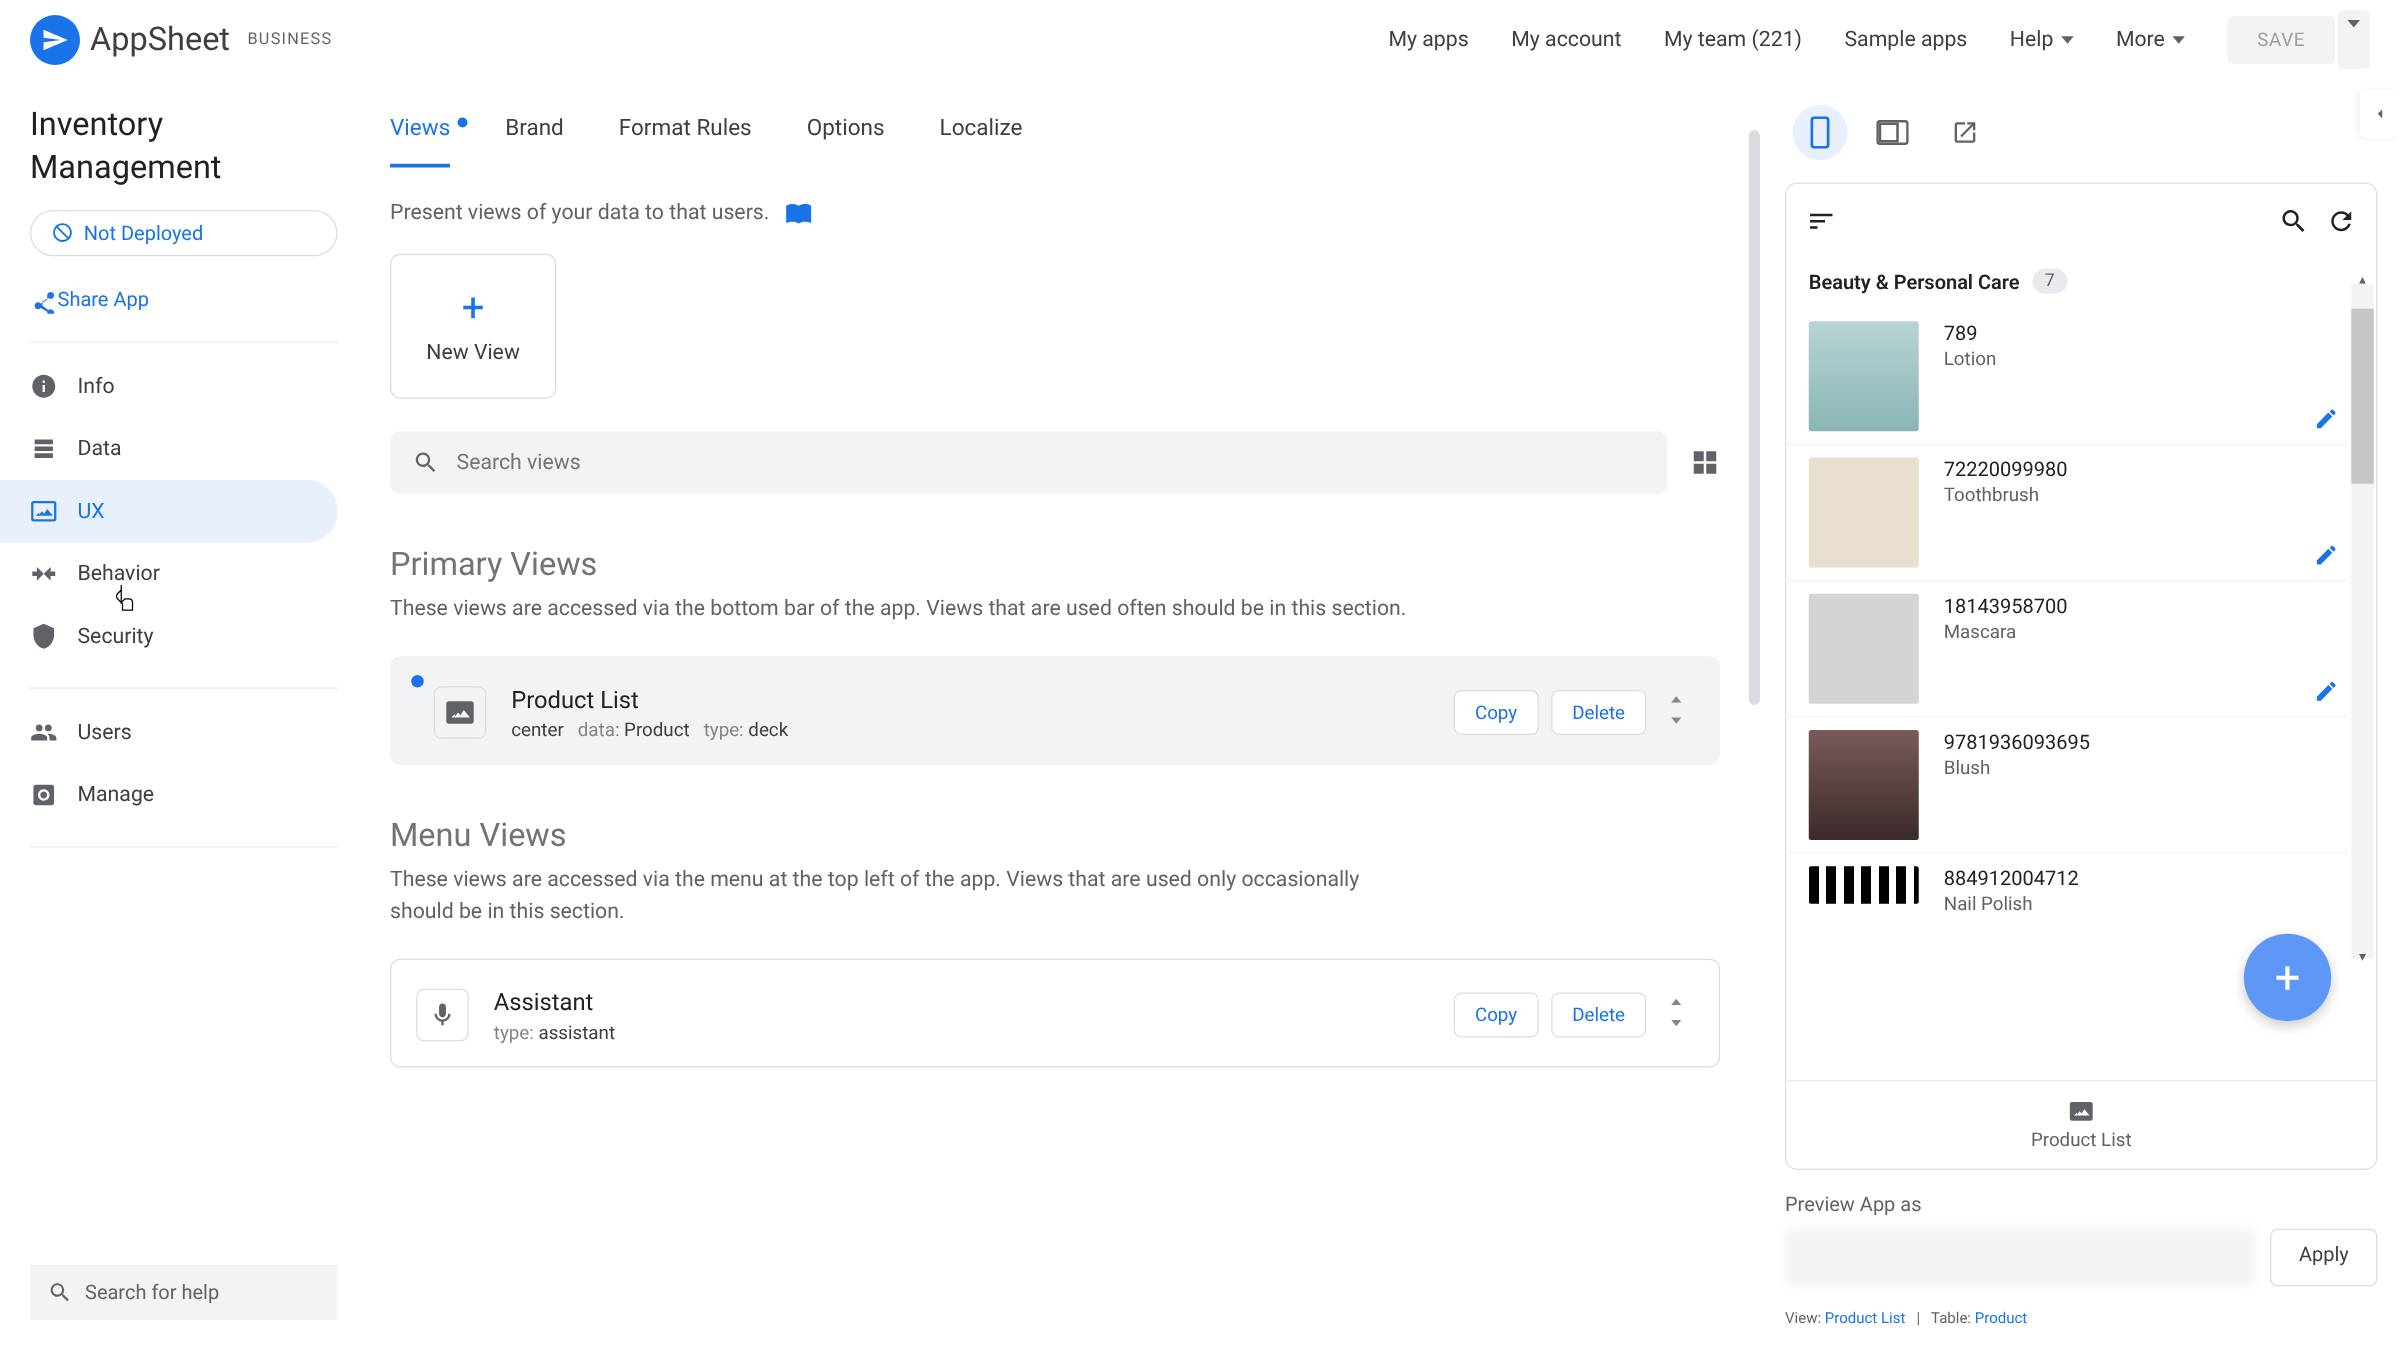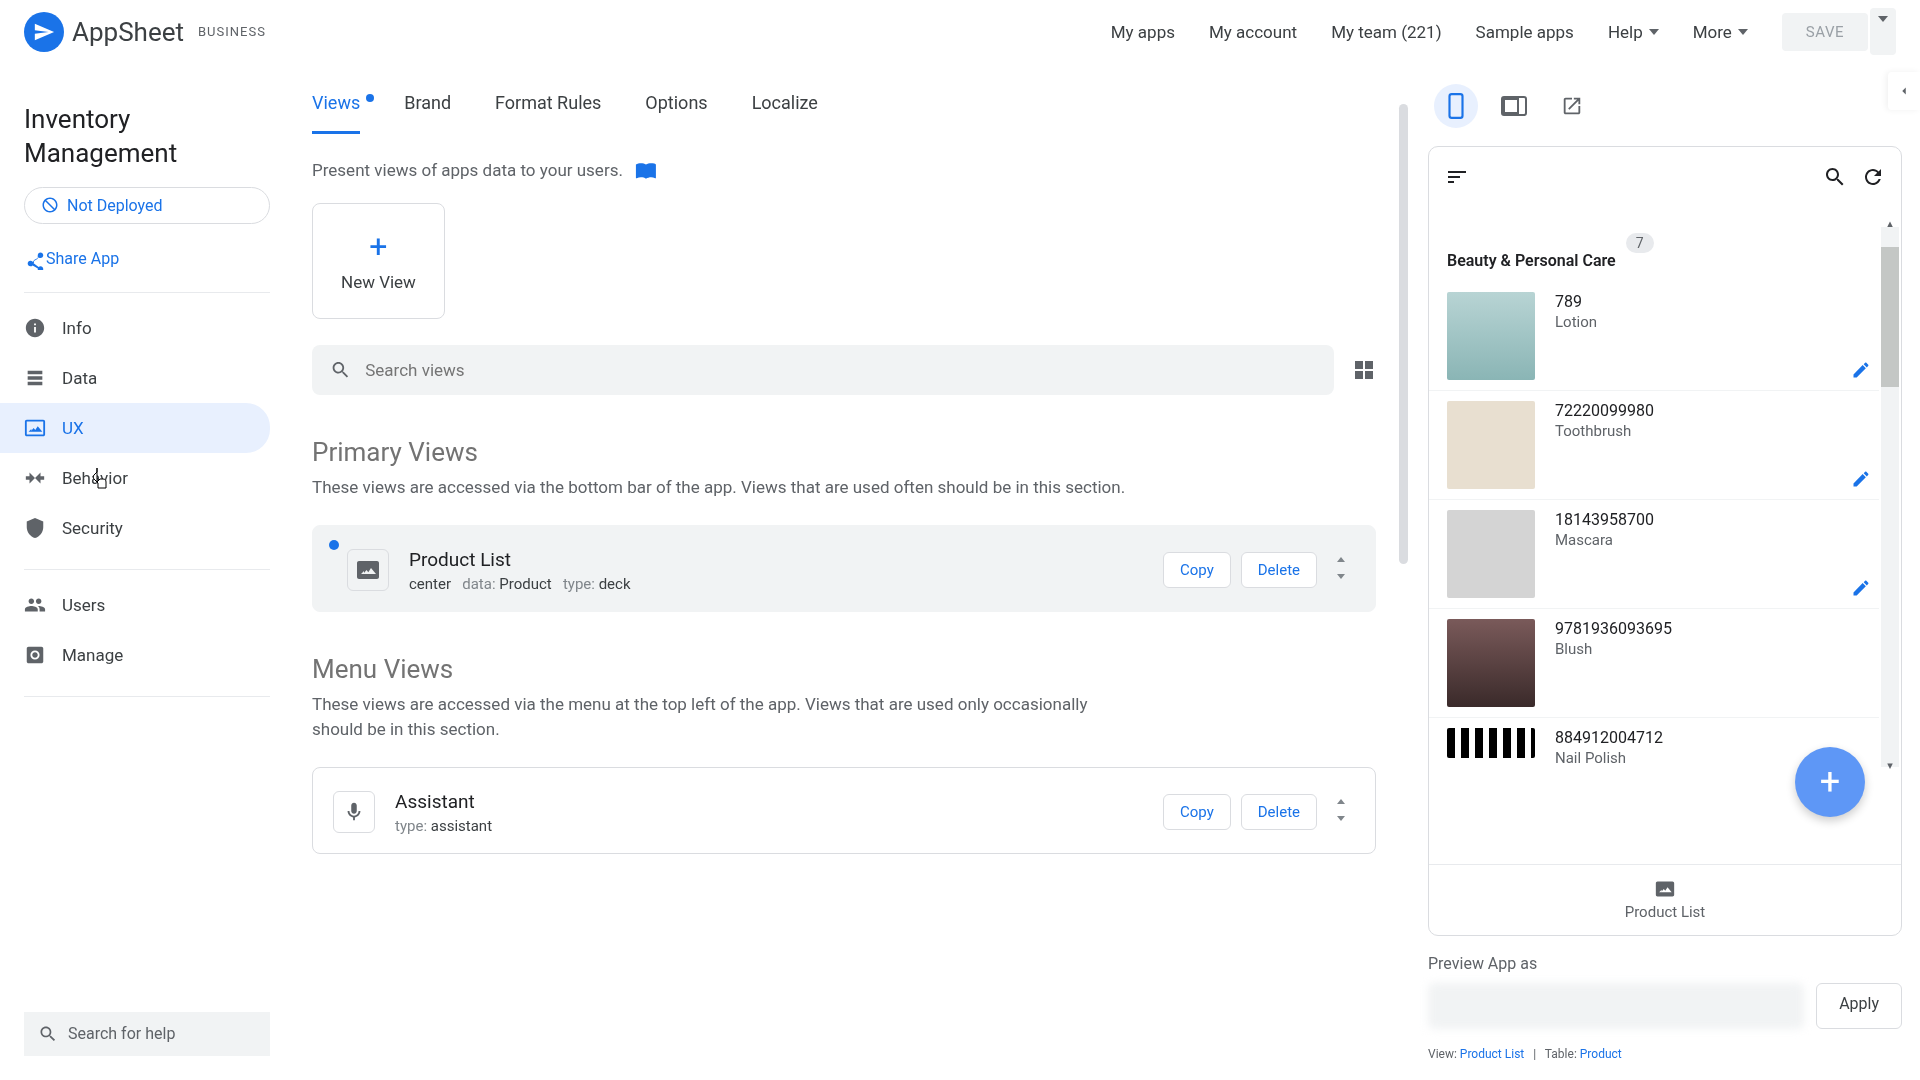--- a/index.html
+++ b/index.html
@@ -14,21 +14,21 @@
 .topnav { margin-left: auto; display: flex; align-items: center; gap: 34px; }
 .topnav-item { color: #3c4043; font-size: 17px; cursor: pointer; display: flex; align-items: center; gap: 6px; }
 .chevron-down { width: 0; height: 0; border-left: 5px solid transparent; border-right: 5px solid transparent; border-top: 6px solid #5f6368; }
 .save-btn { background: #f1f3f4; color: #9aa0a6; padding: 10px 24px; border-radius: 4px; font-size: 15px; letter-spacing: 0.5px; cursor: not-allowed; }
 .save-group { display: flex; align-items: center; gap: 2px; }
 .save-chevron { background: #f1f3f4; padding: 14px 8px; border-radius: 4px; }
 
 .main { display: flex; height: calc(1080px - 64px); }
 
 .sidebar { width: 282px; padding: 20px 12px 12px 24px; display: flex; flex-direction: column; }
-.app-title { font-size: 26px; font-weight: 400; line-height: 1.3; color: #202124; margin-top: 19px; }
+.app-title { font-size: 26px; font-weight: 400; line-height: 1.3; color: #202124; }
 .pill { display: inline-flex; align-items: center; gap: 8px; padding: 8px 16px; border: 1px solid #dadce0; border-radius: 24px; margin-top: 16px; cursor: pointer; }
 .pill-blue { color: #1a73e8; }
 .share-link { display: flex; align-items: center; color: #1a73e8; margin-top: 18px; cursor: pointer; font-size: 16px; padding: 6px 0; }
 .sidebar hr { border: none; border-top: 1px solid #e8eaed; margin: 16px 0 10px; }
 .side-item { display: flex; align-items: center; gap: 16px; padding: 14px 14px; font-size: 17px; color: #3c4043; cursor: pointer; border-radius: 0 24px 24px 0; margin-left: -24px; padding-left: 24px; }
 .side-item.active { background: #e8f0fe; color: #1a73e8; }
 .side-item svg { width: 22px; height: 22px; fill: #5f6368; }
 .side-item.active svg { fill: #1a73e8; }
 .help-search { margin-top: auto; display: flex; align-items: flex-start; gap: 10px; background: #f1f3f4; border-radius: 0; padding: 12px 14px; color: #5f6368; margin-bottom: 12px; }
 
@@ -74,21 +74,21 @@
 
 .phone { border: 1px solid #dadce0; border-radius: 10px; overflow: hidden; height: 790px; display: flex; flex-direction: column; position: relative; }
 .phone-top { display: flex; align-items: center; padding: 18px 16px; gap: 14px; }
 .phone-top .spacer { flex: 1; }
 .phone-scroll { position: absolute; right: 2px; top: 80px; width: 18px; height: 540px; background: #f1f3f4; border-radius: 0; }
 .phone-scrollthumb { position: absolute; right: 2px; top: 100px; width: 18px; height: 140px; background: #c4c7c5; }
 .phone-scroll-up { position: absolute; right: 2px; top: 70px; font-size: 11px; color: #5f6368; width: 18px; text-align: center; }
 .phone-scroll-dn { position: absolute; right: 2px; top: 612px; font-size: 11px; color: #5f6368; width: 18px; text-align: center; }
 
 .cat-row { display: flex; align-items: center; gap: 10px; padding: 8px 18px 12px; }
-.cat-name { font-size: 16px; font-weight: 600; margin-top: 36px; }
+.cat-name { font-size: 16px; font-weight: 600; }
 .cat-badge { background: #e8eaed; color: #5f6368; border-radius: 12px; padding: 2px 10px; font-size: 14px; }
 
 .plist { flex: 1; overflow: hidden; padding-right: 22px; }
 .pitem { display: flex; padding: 10px 18px; gap: 20px; border-bottom: 1px solid #f1f3f4; align-items: flex-start; position: relative; }
 .pimg { width: 88px; height: 88px; background: #e8eaed; border-radius: 2px; display: flex; align-items: center; justify-content: center; font-size: 28px; }
 .pinfo { flex: 1; }
 .pid { font-size: 16px; color: #202124; }
 .pname { font-size: 15px; color: #5f6368; margin-top: 2px; }
 .pedit { position: absolute; bottom: 10px; right: 8px; color: #1a73e8; cursor: pointer; }
 .pimg.lotion { background: linear-gradient(#b8d4d4, #8ab5b5); }
@@ -219,21 +219,21 @@
   <div class="content">
     <div class="scroll-indicator"></div>
     <div class="tabs">
       <div class="tab active">Views</div>
       <div class="tab">Brand</div>
       <div class="tab">Format Rules</div>
       <div class="tab">Options</div>
       <div class="tab">Localize</div>
     </div>
     <div class="hint">
-      <span>Present views of apps data to your users.</span>
+      <span>Present views of your data to that users.</span>
       <svg width="22" height="22" viewBox="0 0 24 24">
           <path d="M21 5c-1.1-.4-2.3-.5-3.5-.5-2 0-4 .4-5.5 1.5-1.5-1.1-3.5-1.5-5.5-1.5S2.5 4.9 1 6v14.6c0 .3.3.5.5.5.1 0 .2 0 .3-.1 1.4-.7 3.3-1 4.7-1 2 0 4 .4 5.5 1.5 1.4-.9 3.8-1.5 5.5-1.5 1.5 0 3.1.3 4.5 1 .1 0 .2.1.3.1.3 0 .5-.3.5-.5V6c-.6-.5-1.3-.8-2-1z"></path>
         </svg>
     </div>
     <div class="new-view">
       <div class="new-view-plus">+</div>
       <div class="new-view-label">New View</div>
     </div>
     <div class="search-row">
       <div class="search-box">

